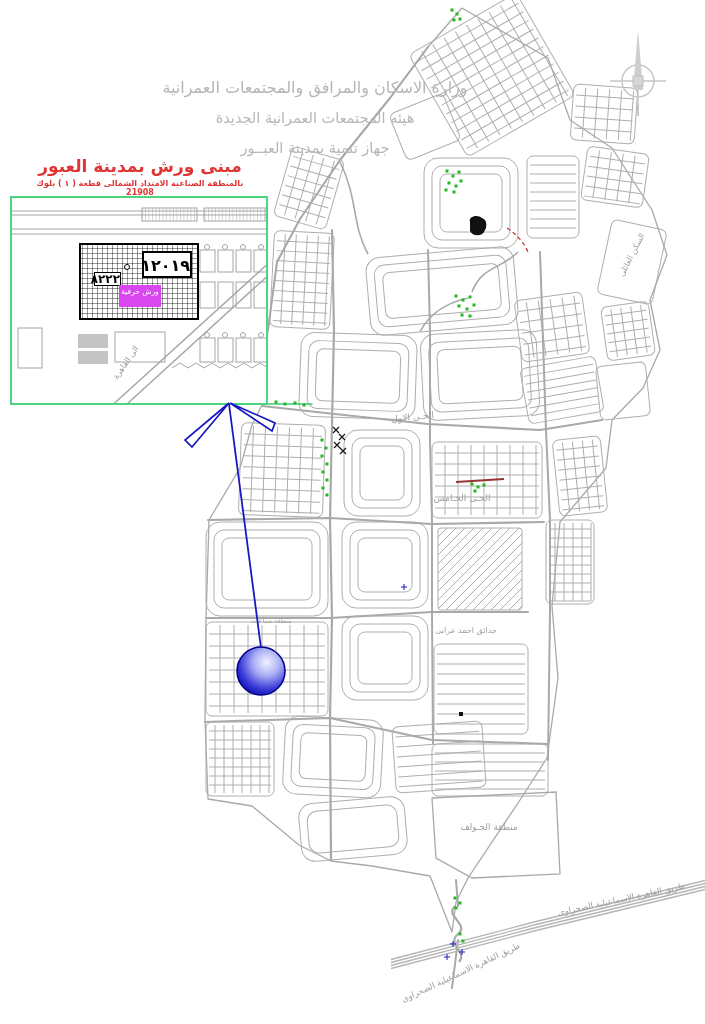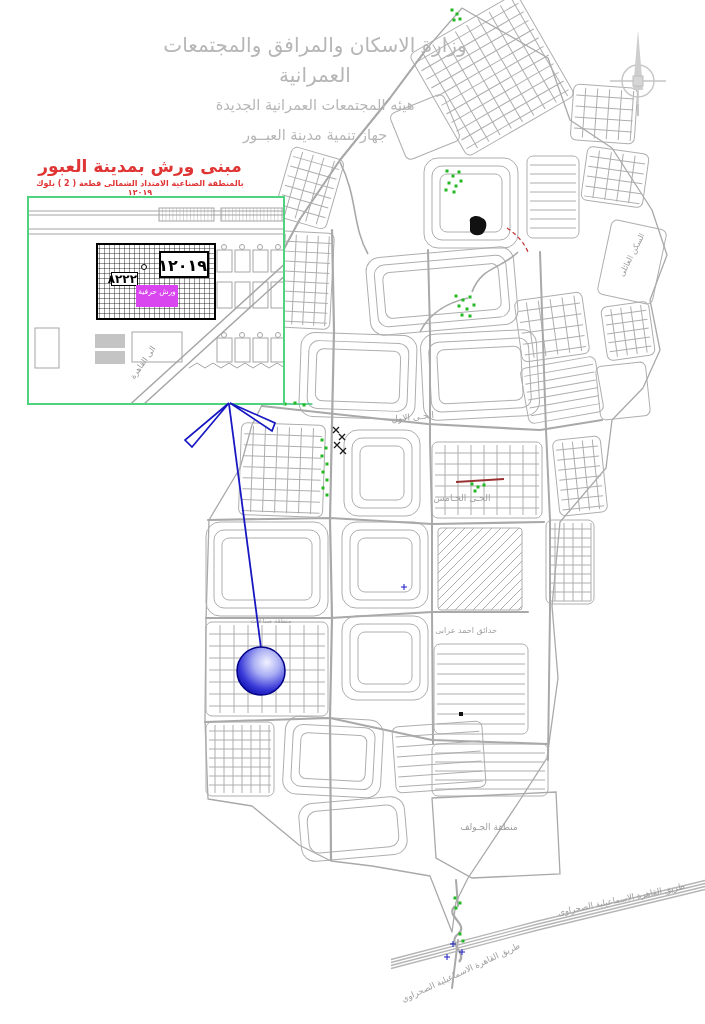--- a/index.html
+++ b/index.html
@@ -2,21 +2,21 @@
 <html lang="ar"><head>
 <meta charset="utf-8">
 <style>
   html,body{margin:0;padding:0;background:#ffffff;}
   #page{position:relative;width:705px;height:1024px;background:#ffffff;overflow:hidden;
         font-family:"DejaVu Sans",sans-serif;}
   svg{display:block;}
   .abs{position:absolute;}
   
   #header{left:150px;top:30px;width:330px;text-align:center;color:#b6b6b6;direction:rtl;}
-  #header .h1{font-size:20px;line-height:30px;}
+  #header .h1{font-size:16px;line-height:30px;margin-top:43px;}
   #header .h2{font-size:14.5px;line-height:30px;}
   #header .h3{font-size:14.5px;line-height:30px;}
   
   #title-block{left:28px;top:156px;width:224px;text-align:center;direction:rtl;}
   #title-main{font-size:17px;font-weight:bold;color:#e03535;}
   #title-sub{font-size:8px;font-weight:bold;color:#e03535;margin-top:3px;}
   
   #inset{left:10px;top:196px;width:258px;height:209px;background:#ffffff;
          border:2px solid #4ed47e;box-sizing:border-box;overflow:hidden;}
   #inset-svg{position:absolute;left:0;top:0;}
@@ -24,21 +24,21 @@
   #block-number-box{left:130px;top:53px;width:50px;height:27px;background:#fff;border:2px solid #000;
         font-size:16px;font-weight:bold;line-height:26px;box-sizing:border-box;}
   #parcel-number-box{left:82px;top:74px;width:27px;height:14px;background:#fff;border:1px solid #000;
         font-size:12px;font-weight:bold;line-height:12px;box-sizing:border-box;}
   #site-type-label{left:107px;top:87px;width:42px;height:22px;background:#d946ef;color:#fff;
         font-size:7.5px;line-height:13px;}
   #to-cairo-label{left:84px;top:160px;width:60px;color:#9a9a9a;font-size:8px;
         transform:rotate(-55deg);transform-origin:center;}
   #map-svg{position:absolute;left:0;top:0;z-index:0;}
   #overlay-svg{position:absolute;left:0;top:0;z-index:6;pointer-events:none;}
-  #inset{z-index:4;margin-left:17px;}
+  #inset{z-index:4;}
   #header,#title-block{z-index:5;}
   #compass{left:604px;top:24px;z-index:2;}
 </style>
 </head>
 <body>
 
 <div id="page">
 
   <svg id="map-svg" width="705" height="1024" viewBox="0 0 705 1024">
       <polyline points="462,8 548,58 570,120 612,148 652,210 667,255 650,300 660,350 643,388 612,420 606,468 560,522 552,606 558,678 547,758 520,800 468,878 456,902 452,932 430,876 372,866 331,861 299,845 252,806 208,799 205,720 206,620 209,520 240,468 252,425 262,405 268,330 277,262 300,219 340,160 390,98 428,47 462,8" fill="none" stroke="#a9a9a9" stroke-width="1.3" stroke-linejoin="round"></polyline>
@@ -464,26 +464,26 @@
       </g>
       <polygon points="34,6 29,66 39,66" fill="#cecece"></polygon>
       <rect x="29" y="52" width="10" height="10" fill="#d6d6d6" stroke="#bdbdbd"></rect>
       <line x1="34" y1="80" x2="34" y2="92" stroke="#c5c5c5" stroke-width="2"></line>
     </svg>
   </div>
 
   <div id="header" class="abs">
     <div class="h1">وزارة الاسكان والمرافق والمجتمعات العمرانية</div>
     <div class="h2">هيئه المجتمعات العمرانية الجديدة</div>
-    <div class="h3">جهاز تنمية مدينة العبــور</div>
+    <div class="h3">جهاز تنمية بمدينة العبــور</div>
   </div>
 
   <div id="title-block" class="abs">
     <div id="title-main">مبنى ورش بمدينة العبور</div>
-    <div id="title-sub">بالمنطقة الصناعية الامتداد الشمالى قطعة ( 2 ) بلوك ١٢٠١٩</div>
+    <div id="title-sub">بالمنطقة الصناعية الامتداد الشمالى قطعة ( ١ ) بلوك 21908</div>
   </div>
 
   <div id="inset" class="abs">
     <svg id="inset-svg" width="254" height="205" viewBox="0 0 254 205">
         <defs>
           <pattern id="xh" width="5" height="5" patternUnits="userSpaceOnUse">
             <path d="M 0 0 L 0 5 M 0 0 L 5 0" stroke="#000" stroke-width="0.8" fill="none"></path>
           </pattern>
           <pattern id="vl" width="3.5" height="14" patternUnits="userSpaceOnUse">
             <line x1="0" y1="0" x2="0" y2="14" stroke="#9a9a9a" stroke-width="0.8"></line>

